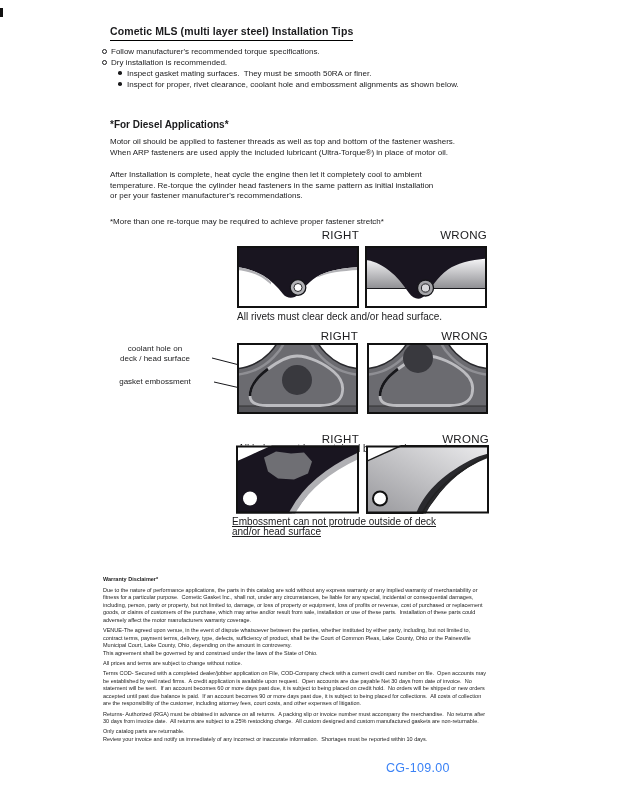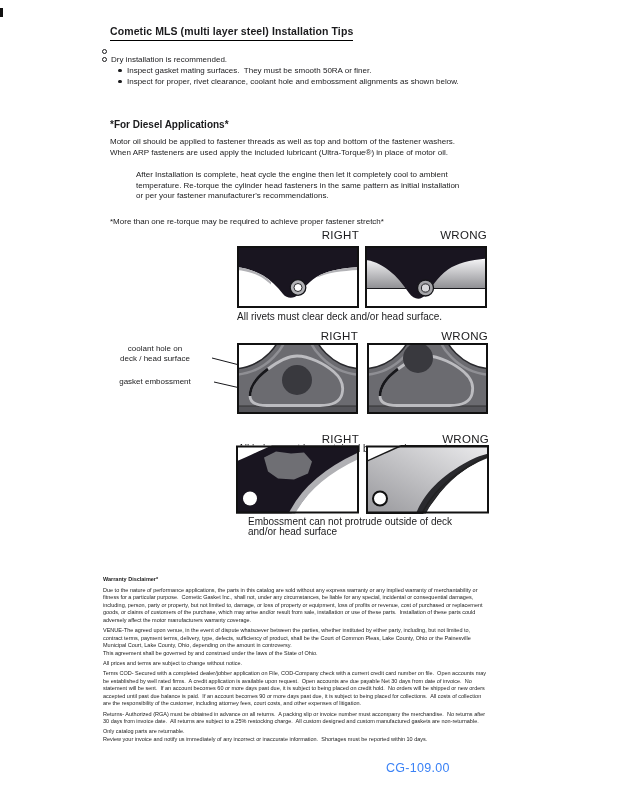--- a/index.html
+++ b/index.html
@@ -20,21 +20,21 @@
   .tips{left:102px;top:46px;width:440px;font-size:8px;line-height:11px;}
   .tip-row{display:flex;align-items:flex-start;}
   .tip-row.sub{margin-left:16px;}
   .marker{width:9px;flex:0 0 9px;display:flex;justify-content:flex-start;}
   .ring{width:3px;height:3px;border:1px solid #1b1b1d;border-radius:50%;margin-top:3.2px;}
   .dot{width:3.6px;height:3.6px;background:#1b1b1d;border-radius:50%;margin-top:3.4px;}
   
   .diesel-heading{left:110px;top:119px;font-size:10px;font-weight:bold;}
   .para{left:110px;width:430px;font-size:8px;line-height:10.5px;}
   .p1{top:137px;}
-  .p2{top:170px;margin-left:26px;}
+  .p2{top:170px;}
   .note{top:217px;}
   
   .fig-label{font-size:11.5px;letter-spacing:.3px;text-align:right;width:122px;}
   .fig-caption{font-size:10px;line-height:10px;}
   .callout{left:103px;width:104px;text-align:center;font-size:8px;line-height:9.8px;}
   .figbox{display:block;}
   
   .legal{left:103px;top:576px;width:460px;font-size:5.5px;line-height:7.6px;color:#222;}
   .legal h4{margin:0 0 3px 0;font-size:5.5px;}
   .legal p{margin:0 0 2.5px 0;}
@@ -49,20 +49,21 @@
 
   <div class="abs" style="left:110px;top:21px;">
     <span class="doc-title" style="position:static;">Cometic MLS (multi layer steel) Installation Tips</span>
   </div>
 
   <div class="abs tips">
     <div class="tip-row">
       <span class="marker">
           <span class="ring"></span>
         </span>
+      <span class="prewrap">Follow manufacturer's recommended torque specifications.</span>
     </div>
     <div class="tip-row">
       <span class="marker">
           <span class="ring"></span>
         </span>
       <span class="prewrap">Dry installation is recommended.</span>
     </div>
     <div class="tip-row sub">
       <span class="marker">
           <span class="dot"></span>
@@ -179,21 +180,21 @@
       </linearGradient>
     </defs>
     <rect x="0" y="0" width="123" height="68" fill="#ffffff"></rect>
     <path d="M0,16 C14,10 26,4 36,0 L123,0 L123,10 C100,20 82,34 68,54 C62,62 58,68 56,68 L0,68 Z" fill="url(#g3)" stroke="#1a1a1a" stroke-width="1.5"></path>
     <path d="M50,68 C58,48 76,28 110,12 C114,10 119,9 123,8 L123,12 C92,24 72,44 60,68 Z" fill="#2a2a2e"></path>
     <path d="M56,68 C66,48 84,28 123,10" fill="none" stroke="#222" stroke-width="1.5"></path>
     <circle cx="14" cy="53" r="7" fill="#ffffff" stroke="#111" stroke-width="2"></circle>
     <rect x="1" y="1" width="121" height="66" fill="none" stroke="#111" stroke-width="2"></rect>
   </svg>
 
-  <div class="abs fig-caption prewrap" style="left:248px;top:517px;">Embossment can not protrude outside of deck
+  <div class="abs fig-caption prewrap" style="left:232px;top:517px;text-decoration:underline;">Embossment can not protrude outside of deck
 and/or head surface</div>
 
   <div class="abs legal">
     <h4>Warranty Disclaimer*</h4>
     <p class="prewrap">Due to the nature of performance applications, the parts in this catalog are sold without any express warranty or any implied warranty of merchantability or
 fitness for a particular purpose.  Cometic Gasket Inc., shall not, under any circumstances, be liable for any special, incidental or consequential damages,
 including, person, party or property, but not limited to, damage, or loss of property or equipment, loss of profits or revenue, cost of purchased or replacement
 goods, or claims of customers of the purchase, which may arise and/or result from sale, installation or use of these parts.  Installation of these parts could
 adversely affect the motor manufacturers warranty coverage.</p>
     <p class="prewrap">VENUE-The agreed upon venue, in the event of dispute whatsoever between the parties, whether instituted by either party, including, but not limited to,

